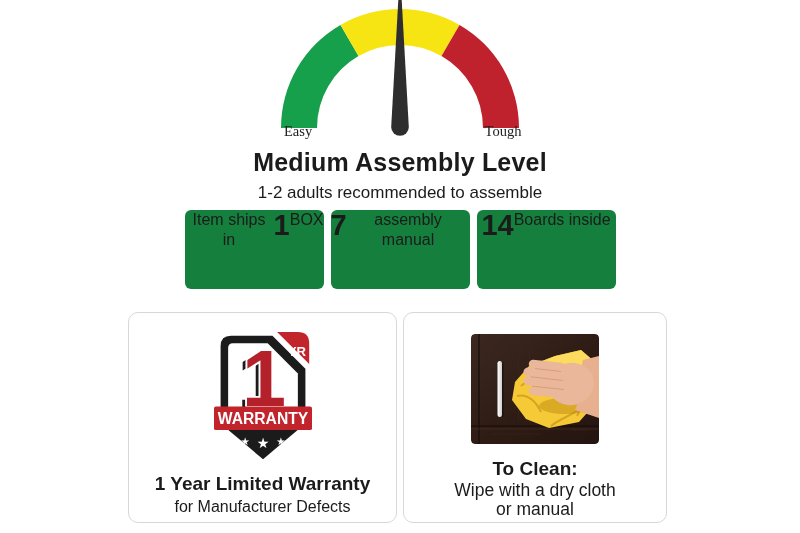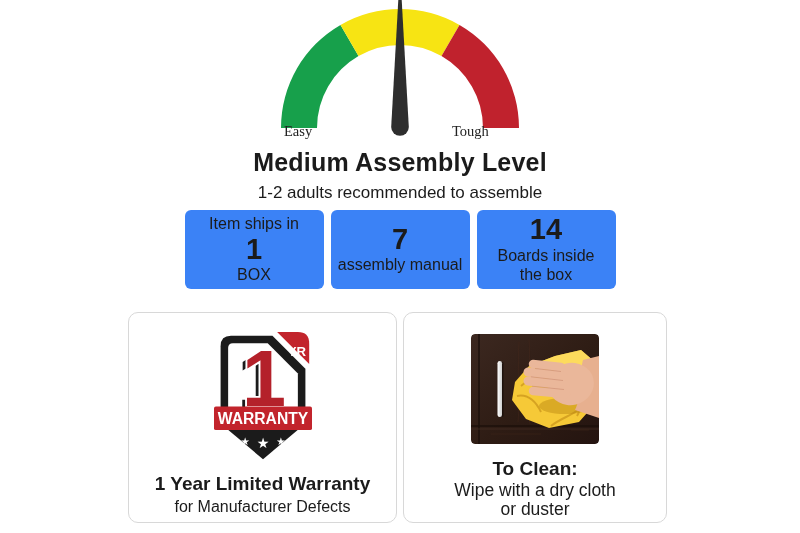--- a/index.html
+++ b/index.html
@@ -2,27 +2,27 @@
 <html><head>
 <meta charset="utf-8">
 <style>
   html,body{margin:0;padding:0;background:#fff;}
   body{width:800px;height:533px;position:relative;font-family:"Liberation Sans",sans-serif;color:#1b1b1b;overflow:hidden;}
   .abs{position:absolute;}
   
   #gauge-svg{left:281px;top:0;}
   .gauge-label{top:123px;font-size:14.5px;color:#222;font-family:Liberation Serif, serif;}
   #easy-label{left:284px;}
-  #tough-label{left:452px;width:78px;text-align:left;}
+  #tough-label{left:464px;width:78px;text-align:center;}
   
   .assembly-title{top:148px;left:0;width:800px;text-align:center;font-size:25px;font-weight:bold;letter-spacing:.2px;}
   .assembly-sub{top:183px;left:0;width:800px;text-align:center;font-size:17px;}
   
   .boxes-row{top:210px;left:0;width:800px;display:flex;justify-content:center;gap:7px;}
-  .info-box{width:139px;height:79px;background:#3b82f6;border-radius:6px;display:flex;flex-direction:column;justify-content:center;text-align:center;}
+  .info-box{width:139px;height:79px;background:#15803d;border-radius:6px;display:flex;flex-direction:row;justify-content:center;text-align:center;}
   .info-box .small{font-size:16px;line-height:1.22;}
   .info-box .big{font-size:29px;font-weight:bold;line-height:1.08;}
   
   .card{top:312px;height:211px;background:#fff;border:1px solid #d8d8d8;border-radius:10px;display:flex;flex-direction:column;align-items:center;box-sizing:border-box;}
   #warranty-card{left:128px;width:269px;}
   #clean-card{left:403px;width:264px;}
   #warranty-badge{margin-top:19px;}
   .card-title{font-size:19px;font-weight:bold;margin-top:9px;line-height:1.2;}
   .card-sub{font-size:16px;line-height:1.15;margin-top:2px;}
   #clean-img{margin-top:21px;border-radius:4px;}
@@ -51,21 +51,20 @@
     <div class="big">1</div>
     <div class="small">BOX</div>
   </div>
   <div class="info-box">
     <div class="big">7</div>
     <div class="small">assembly manual</div>
   </div>
   <div class="info-box">
     <div class="big">14</div>
     <div class="small">Boards inside</div>
-    <div class="small">the box</div>
   </div>
 </div>
 
 <div class="abs card" id="warranty-card">
   <svg id="warranty-badge" width="98" height="132" viewBox="0 0 104 140">
 
     <path d="M18,4 L62,4 L97,39 L97,97 L52,135 L7,97 L7,15 Q7,4 18,4 Z" fill="#1b1b1b"></path>
 
     <path d="M20,12 L57,12 L89,44 L89,100 L15,100 L15,17 Q15,12 20,12 Z" fill="#ffffff"></path>
 
@@ -139,14 +138,14 @@
         <g stroke="#cf9277" stroke-width="1" opacity="0.7" fill="none">
           <path d="M90,37.5 L64,34.5"></path>
           <path d="M92,46.5 L60,42.8"></path>
           <path d="M93,55.5 L61,52.2"></path>
         </g>
       </g>
     </g>
   </svg>
   <div class="card-title" id="clean-title">To Clean:</div>
   <div class="clean-line">Wipe with a dry cloth</div>
-  <div class="clean-line">or duster</div>
+  <div class="clean-line">or manual</div>
 </div>
 
 </body></html>

